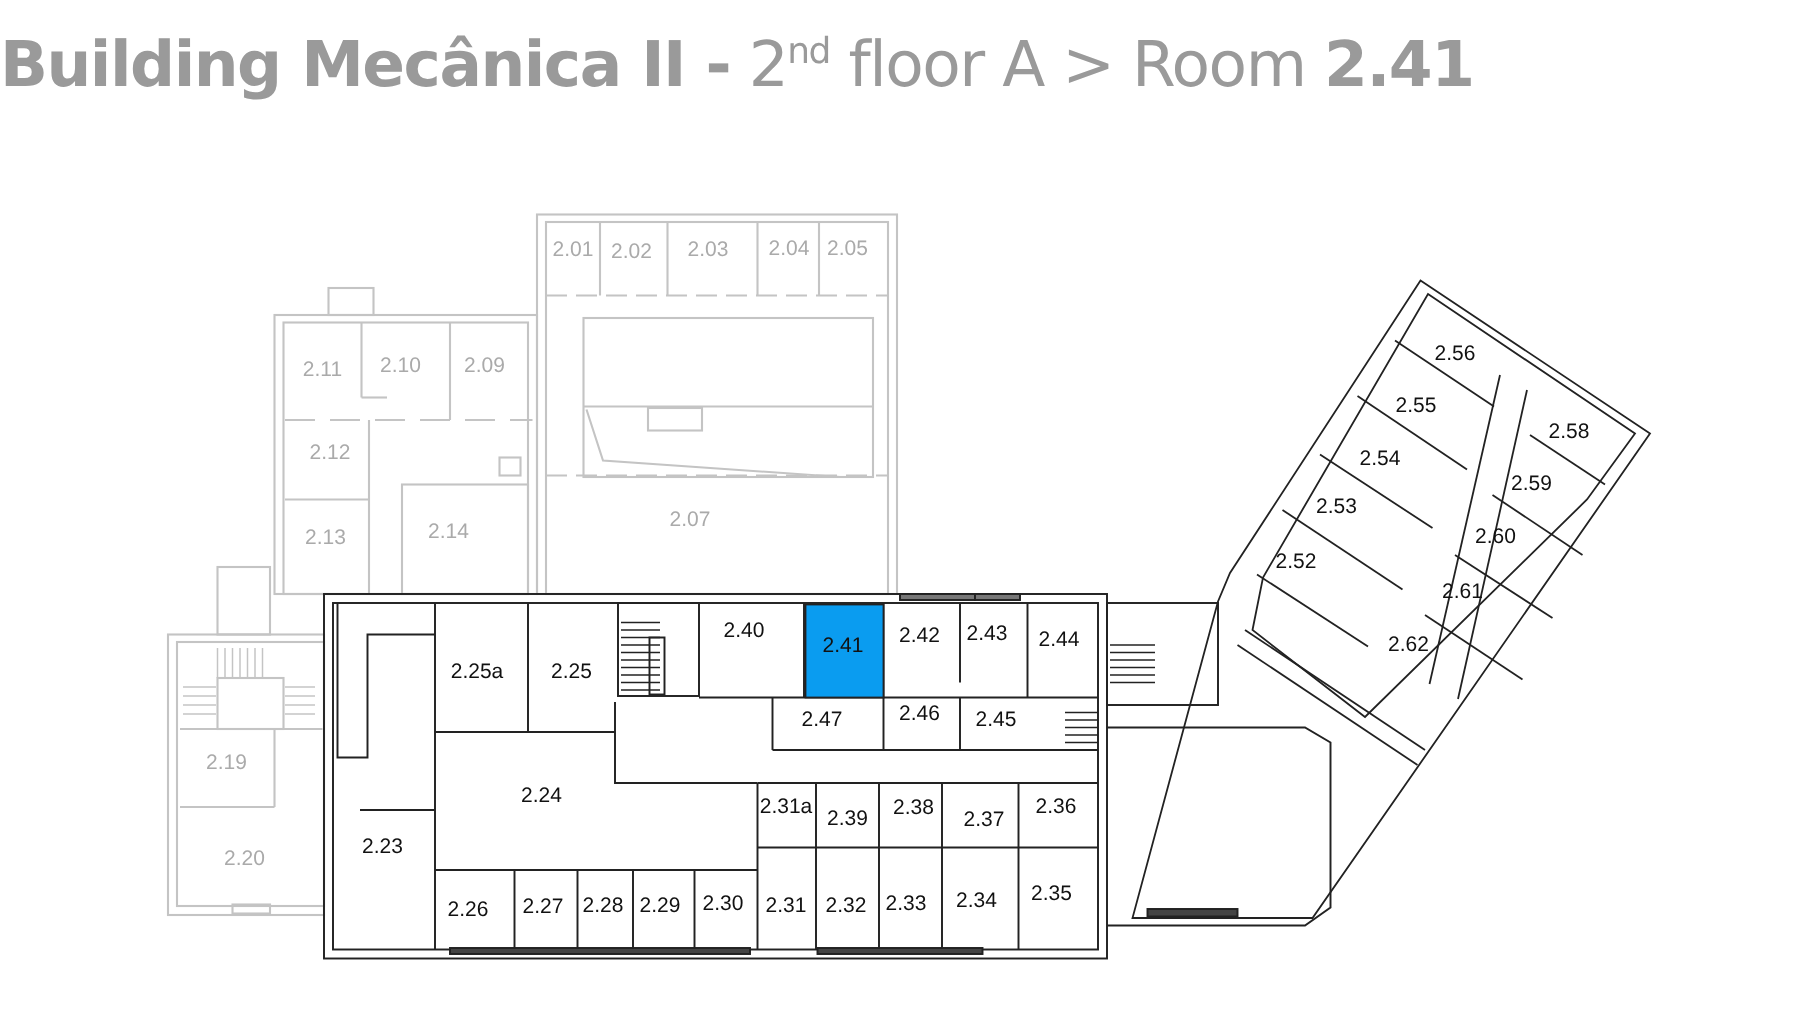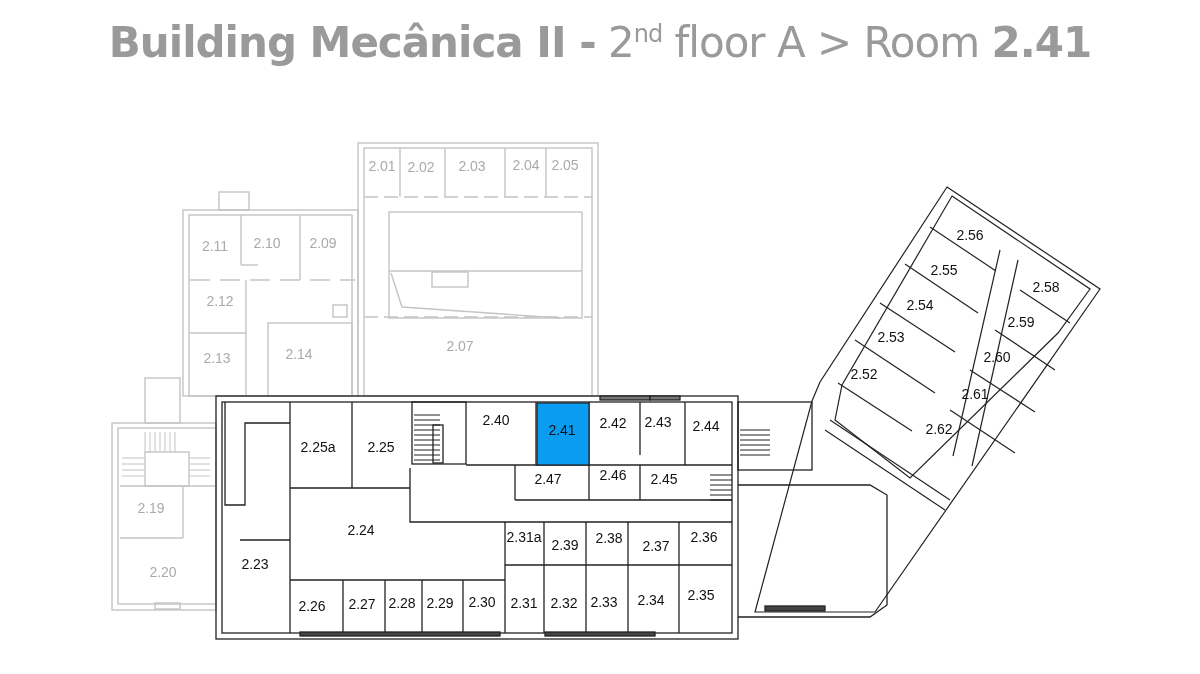--- a/index.html
+++ b/index.html
@@ -1,17 +1,17 @@
 <!DOCTYPE html>
 <html><head>
 <meta charset="utf-8">
 <style>
   html, body { margin:0; padding:0; background:#ffffff; }
   body { width:1200px; height:674px; position:relative; overflow:hidden; font-family:"Liberation Sans", sans-serif; }
-  .title { position:absolute; top:18px; left:0; width:1200px; text-align:center; font-family:"DejaVu Sans", sans-serif; font-size:42px; color:#9a9a9a; letter-spacing:-1px; white-space:nowrap; }
+  .title { position:absolute; top:18px; left:0; width:1200px; text-align:left; font-family:"DejaVu Sans", sans-serif; font-size:42px; color:#9a9a9a; letter-spacing:-1px; white-space:nowrap; }
   .title .b { font-weight:bold; }
   .title .l { font-weight:normal; }
   .title sup { font-size:24px; vertical-align:super; line-height:0; }
   svg.plan { position:absolute; left:0; top:0; }
   .lbl { font-family:"Liberation Sans", sans-serif; font-size:14px; text-anchor:middle; dominant-baseline:middle; }
   .lbl-dark { fill:#111; }
   .lbl-grey { fill:#aaa; }
 </style>
 </head>
 <body>

